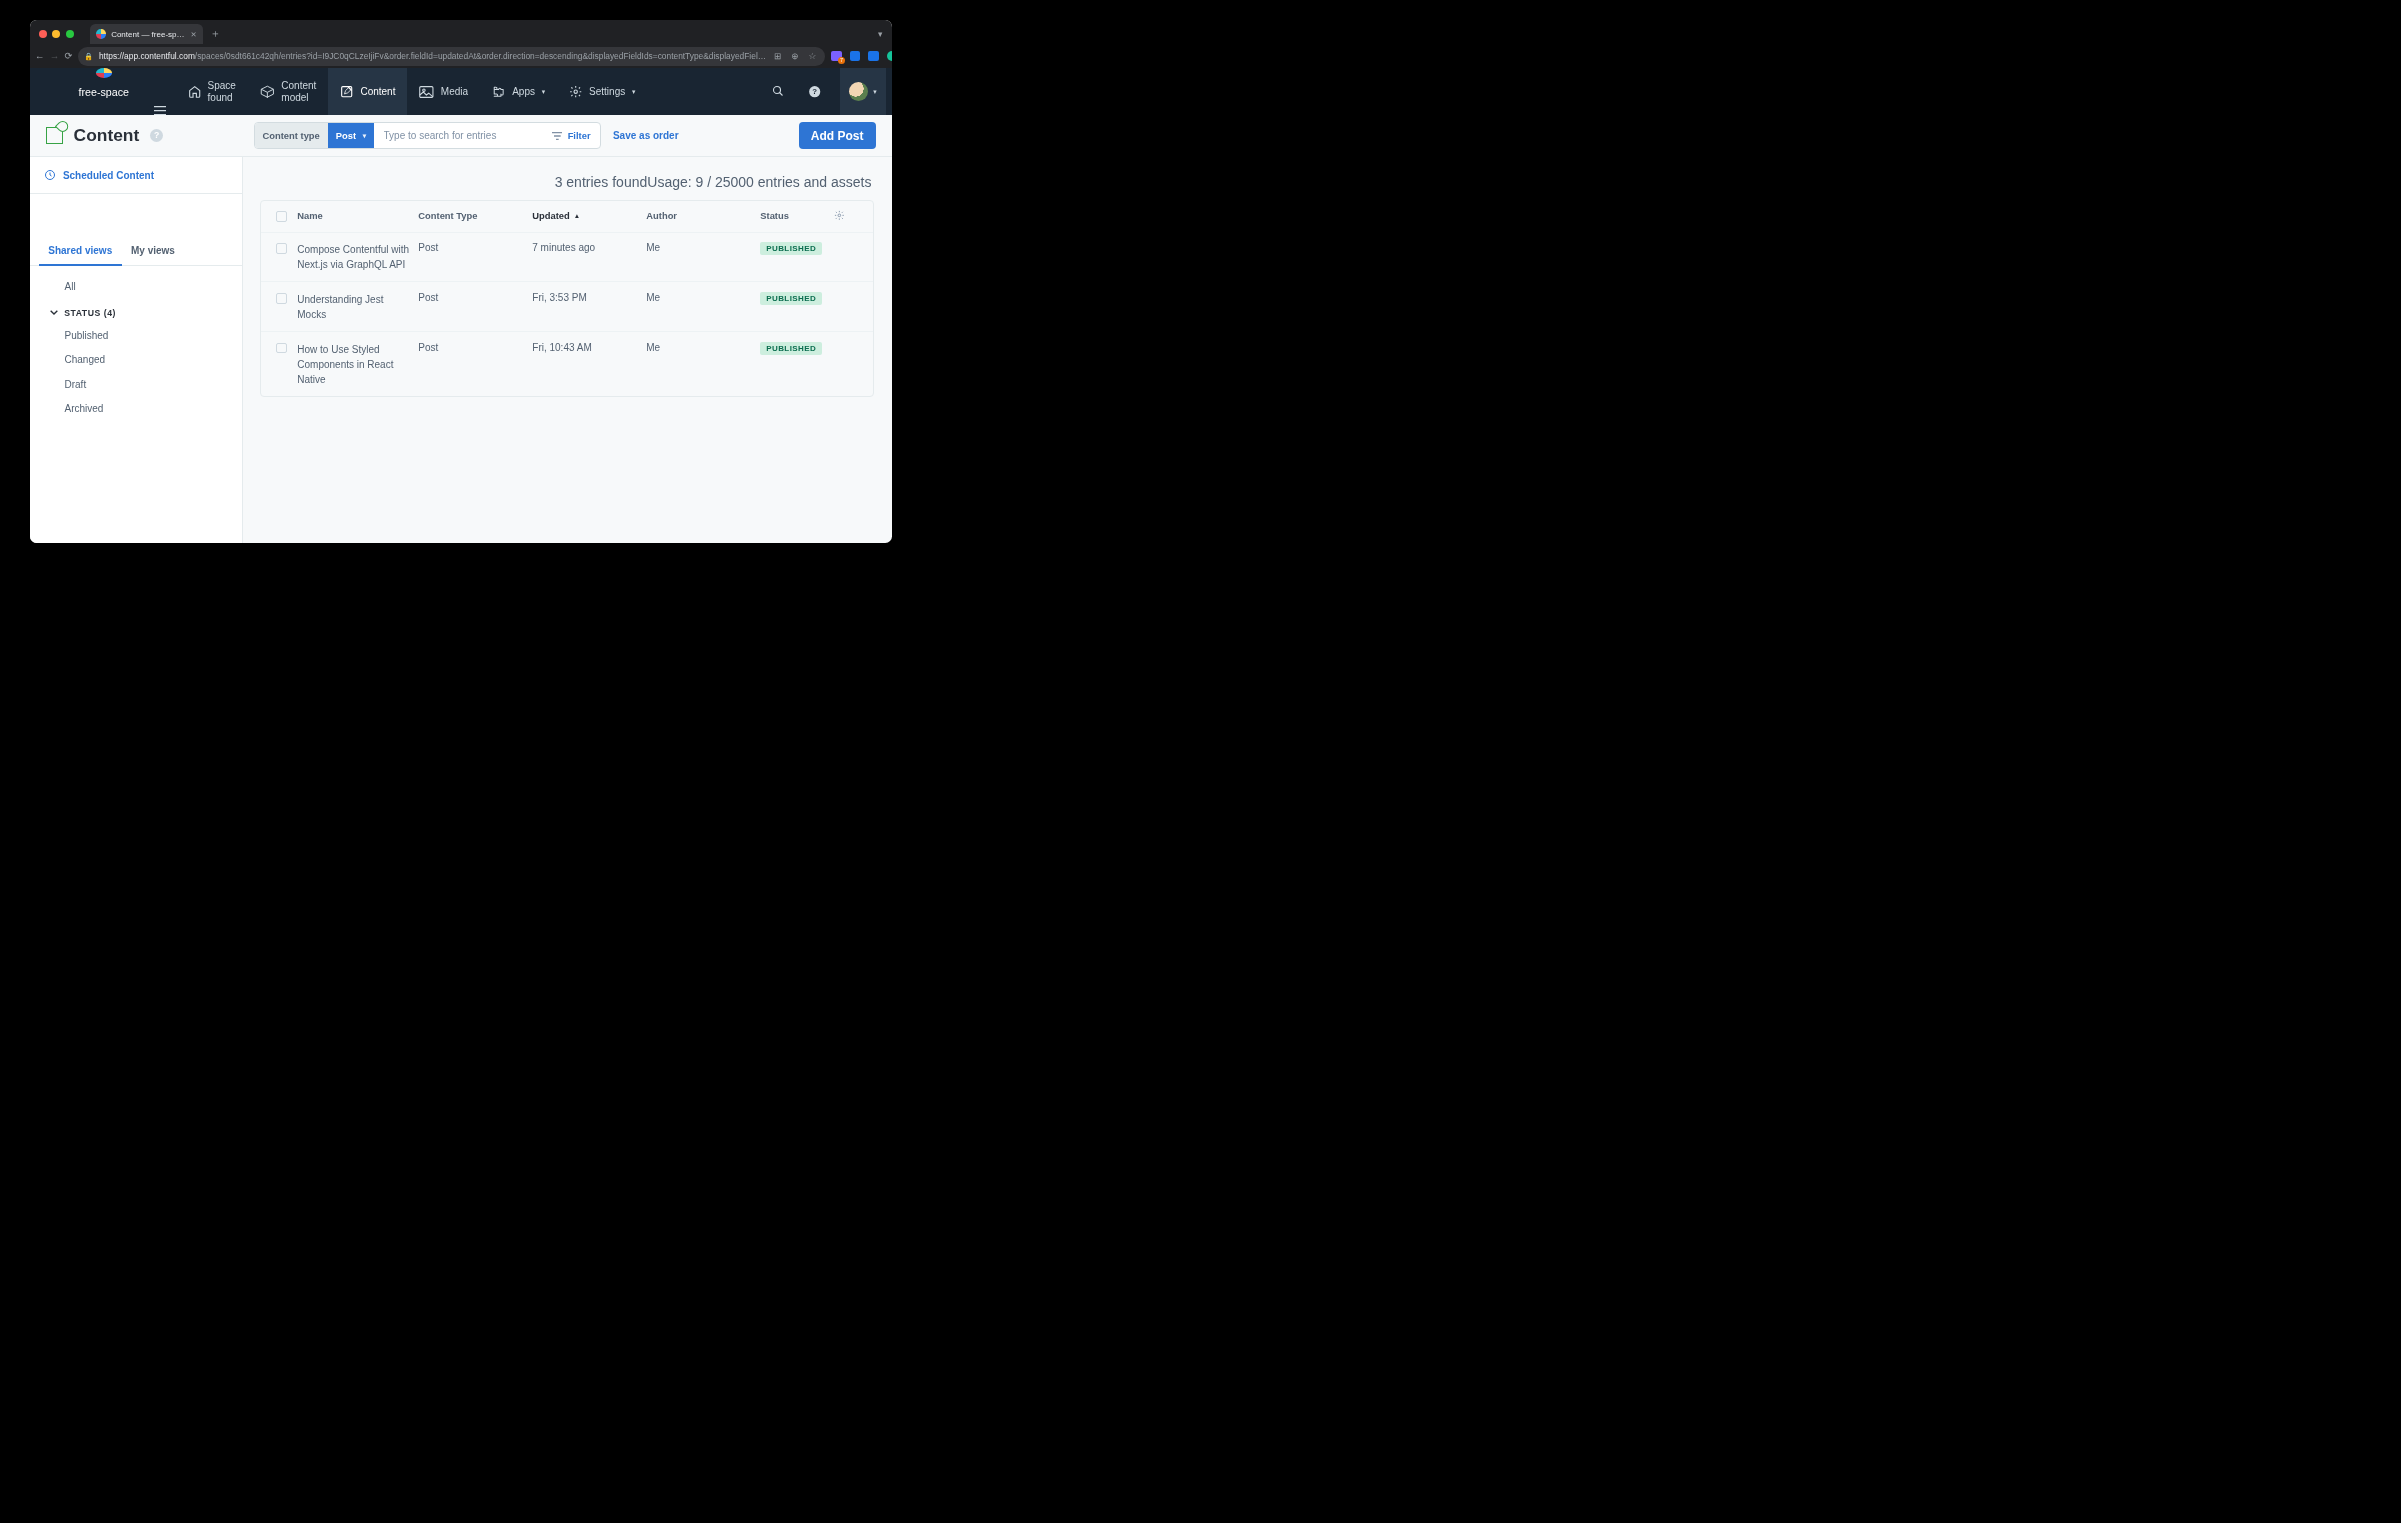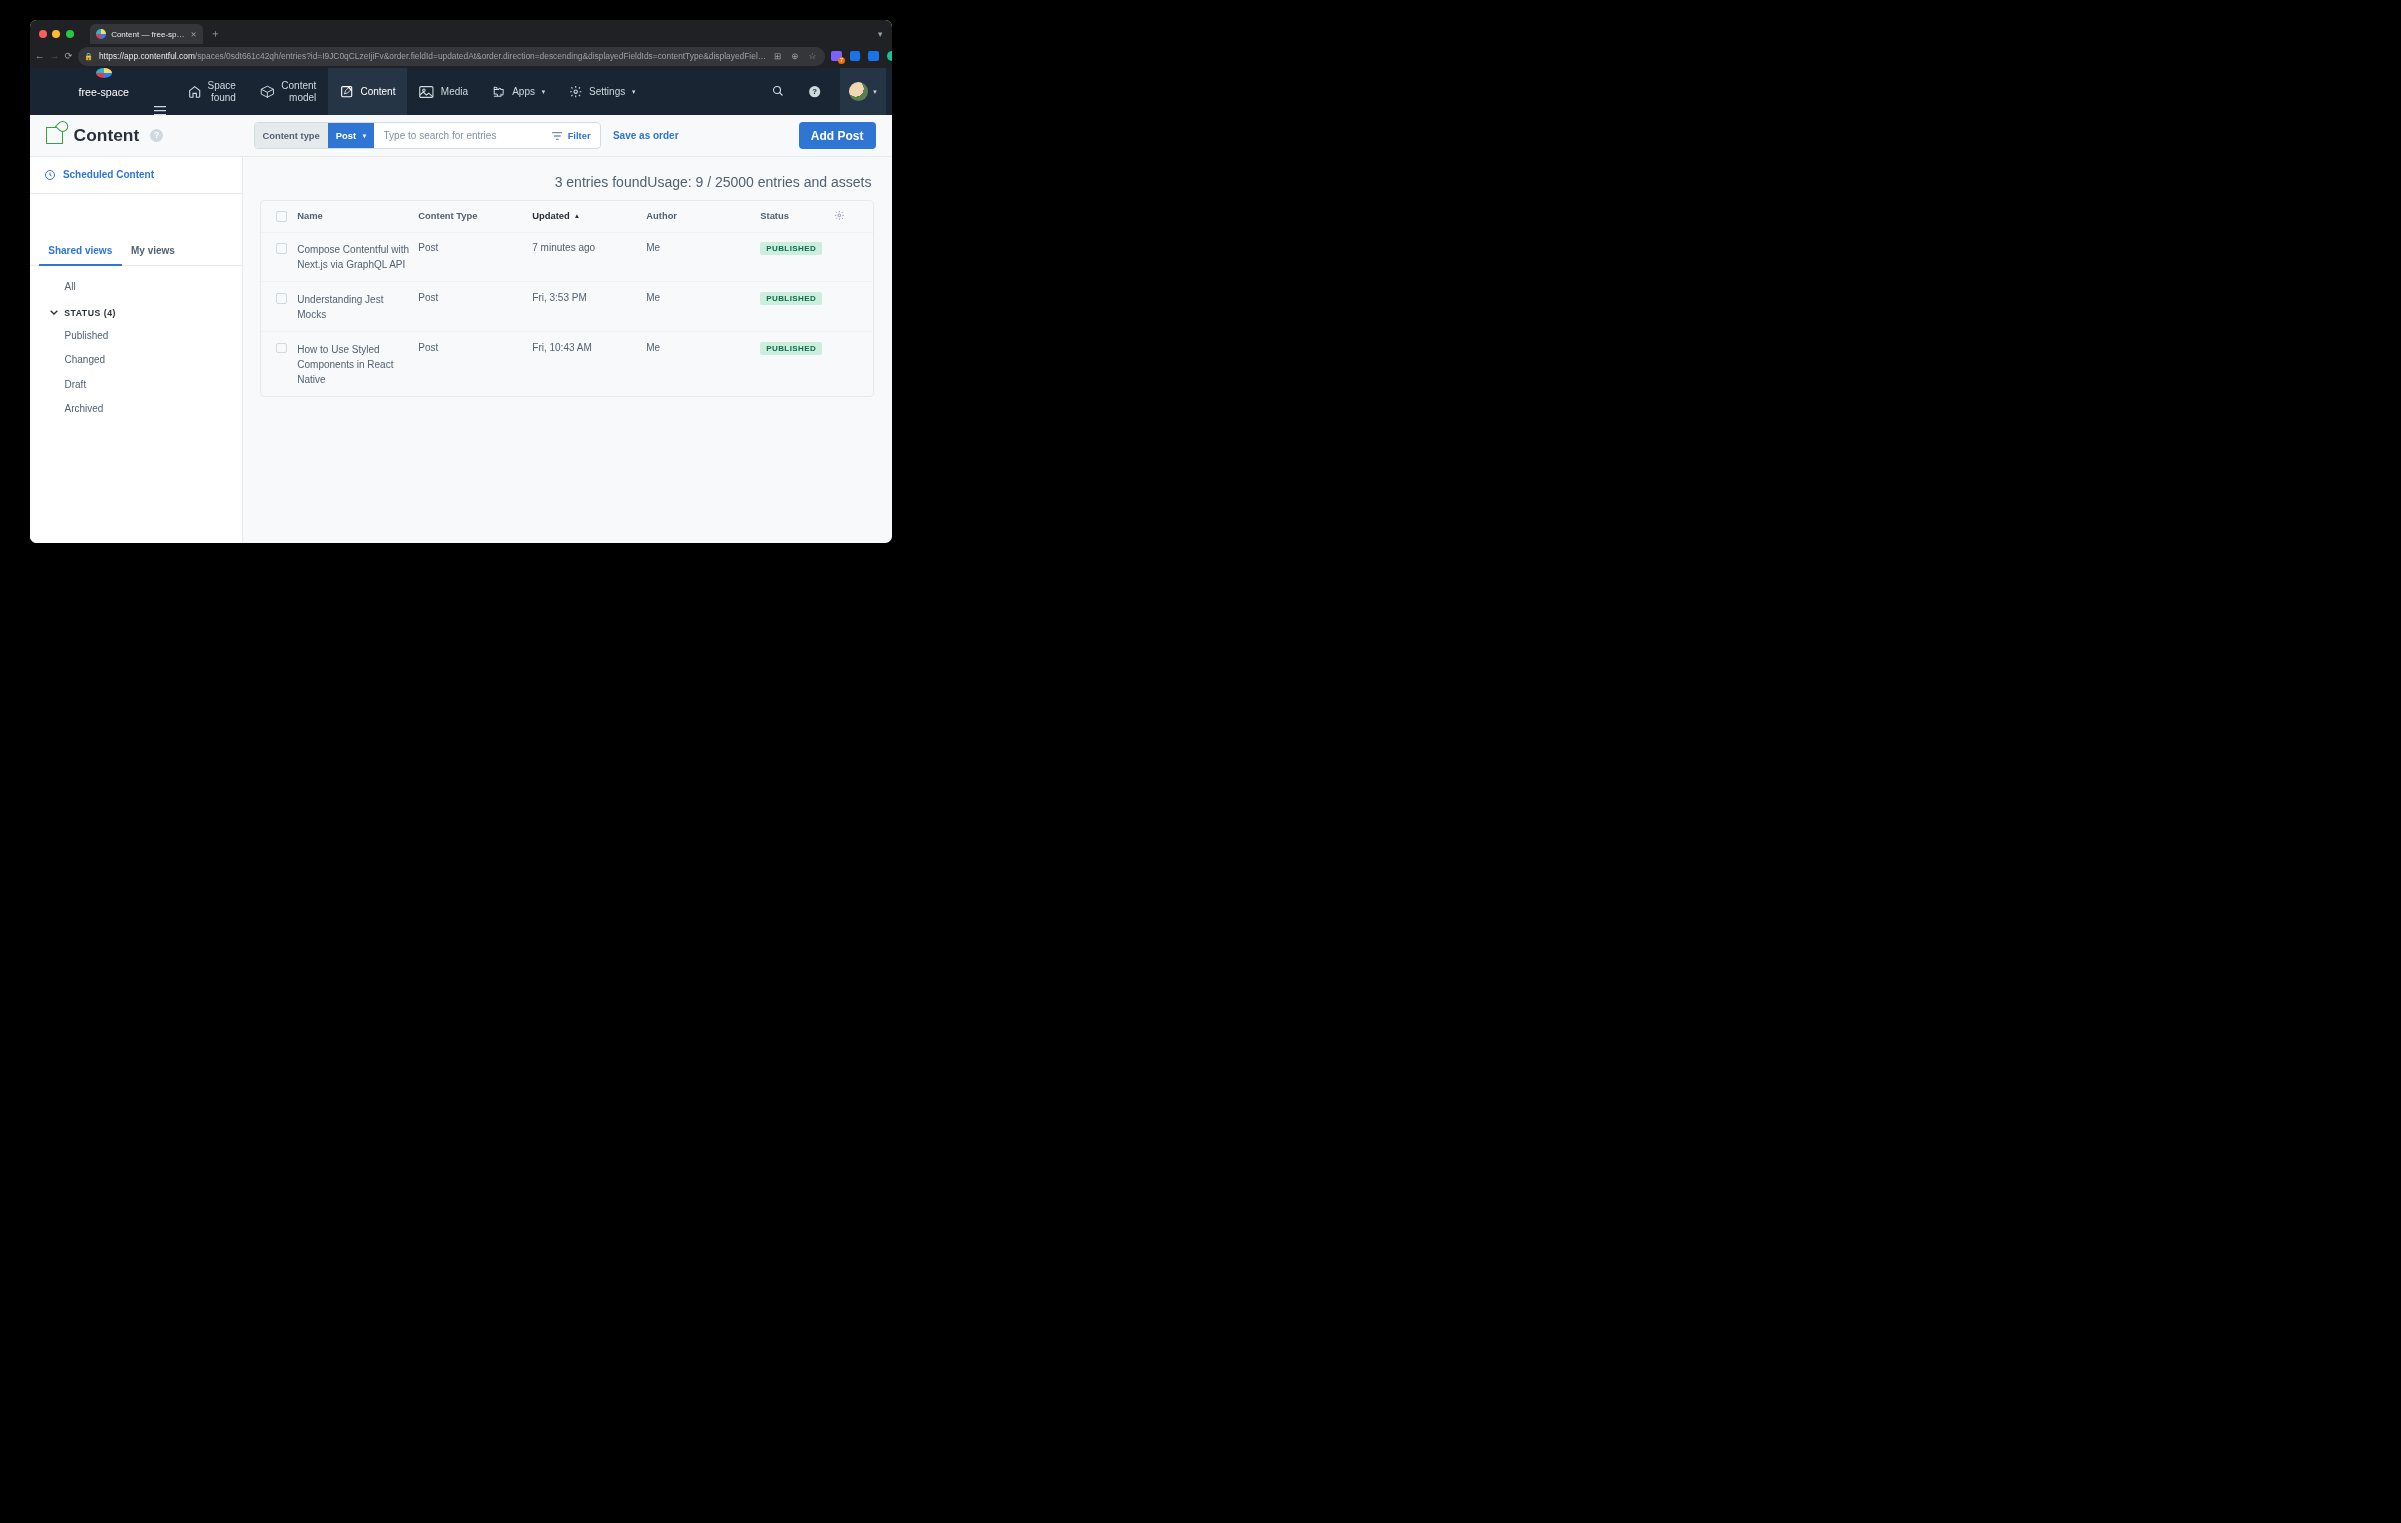--- a/index.html
+++ b/index.html
@@ -31,21 +31,21 @@
 .ext-blue { background:#1a73e8; border-radius:2px; width:10.7px; height:10.7px;}
 .ext-green { background:#15c39a; border-radius:50%; width:10.7px; height:10.7px;}
 .ext-badge { position:absolute; bottom:-2px; right:-2.7px; background:#e8710a; color:#fff; font-size:5.4px; border-radius:4px; padding:0 2px; line-height:6.7px;}
 
 
 .topnav { background: #192532; height: 47px; display: flex; align-items: stretch; }
 .brandcell { display: flex; align-items: center; padding: 0 9.4px 0 12px; gap: 8px; min-width: 146px; flex-direction: column; }
 .brandlogo { width: 16px; height: 16px; border-radius:50%; background: conic-gradient(#ffd85f 0 25%, #2d7ff9 0 50%, #e03e52 0 75%, #22b8cf 0 100%); }
 .spacename { color: #fff; font-size: 10.7px; }
 .hamburger { margin-left: auto; color:#cfd9e0; }
-.navitems { display: flex; align-items: stretch; text-align: right; }
+.navitems { display: flex; align-items: stretch; }
 .navitem { display:flex; align-items:center; gap:6.7px; padding: 0 12px; color:#cfd9e0; font-size: 10px; cursor:pointer; }
 .navitem.active { background:#263545; color:#fff; }
 .navitem .sub { line-height:1.15; }
 .navright { margin-left:auto; display:flex; align-items:center; gap: 14.7px; padding-right: 5.4px; }
 .navright .iconbtn { color:#cfd9e0; width: 21.4px; height: 21.4px; display:flex; align-items:center; justify-content:center; font-size:12px; }
 .avatarcell { display:flex; align-items:center; gap:5.4px; background:#263545; padding:0 9.4px; height:100%; }
 .avatar { width:19px; height:19px; border-radius:50%; background: radial-gradient(circle at 35% 35%, #f2d6b3 0 45%, #5b7f4e 46% 100%); }
 
 
 .main { display:flex; height: calc(100% - 95px); }
@@ -64,21 +64,21 @@
 .pill-val .caret { font-size:6.7px; opacity:.9; }
 .searchinput { flex:1; border:none; outline:none; font-size:10px; padding:0 9.4px; color:#536171; background:transparent; min-width: 168px;}
 .searchinput::placeholder { color:#8091a5; }
 .filterbtn { display:flex; align-items:center; gap:5.4px; padding:0 9.4px; color:#2e75d4; font-weight:600; font-size:9.4px; }
 .filtericon { color:#8091a5; }
 .toolbar .linkbtn { color:#2e75d4; font-weight:600; font-size:10px; }
 .addbtn { margin-left:auto; background:#2e75d4; color:#fff; border-radius:4px; height:27px; padding:0 12px; font-size:12px; font-weight:600; display:flex; align-items:center; }
 
 
 .sidebar { width: 213px; border-right:0.7px solid #e5ebed; background:#fff; display:flex; flex-direction:column; }
-.sched { padding: 12px 14.7px; display:flex; gap:6.7px; color:#2e75d4; font-weight:600; border-bottom:0.7px solid #e5ebed; font-size:10px; }
+.sched { padding: 12px 14.7px; display:flex; align-items:center; gap:6.7px; color:#2e75d4; font-weight:600; border-bottom:0.7px solid #e5ebed; font-size:10px; }
 .viewtabs { display:flex; border-bottom:0.7px solid #e5ebed; padding: 0 9.4px; margin-top: 14.7px; }
 .viewtab { padding: 8px 9.4px 9.4px; font-size:10px; font-weight:600; color:#536171; position:relative;margin-top:28px; }
 .viewtab.active { color:#2e75d4; }
 .viewtab.active::after { content:''; position:absolute; left:0; right:0; bottom:-0.7px; height:2px; background:#2e75d4; }
 .treesect { padding: 8px 8px; flex:1; overflow:auto; }
 .treeitem { padding: 6.7px 17.4px 6.7px 27px; color:#536171; font-size:10px; cursor:pointer; }
 .treehdr { padding: 9.4px 17.4px 5.4px 12px; display:flex; align-items:center; gap:6.7px; color:#2a3039; font-weight:700; font-size:8.7px; letter-spacing:.06em; }
 
 
 .body { flex:1; padding: 13.4px 17.4px; overflow:auto; }

